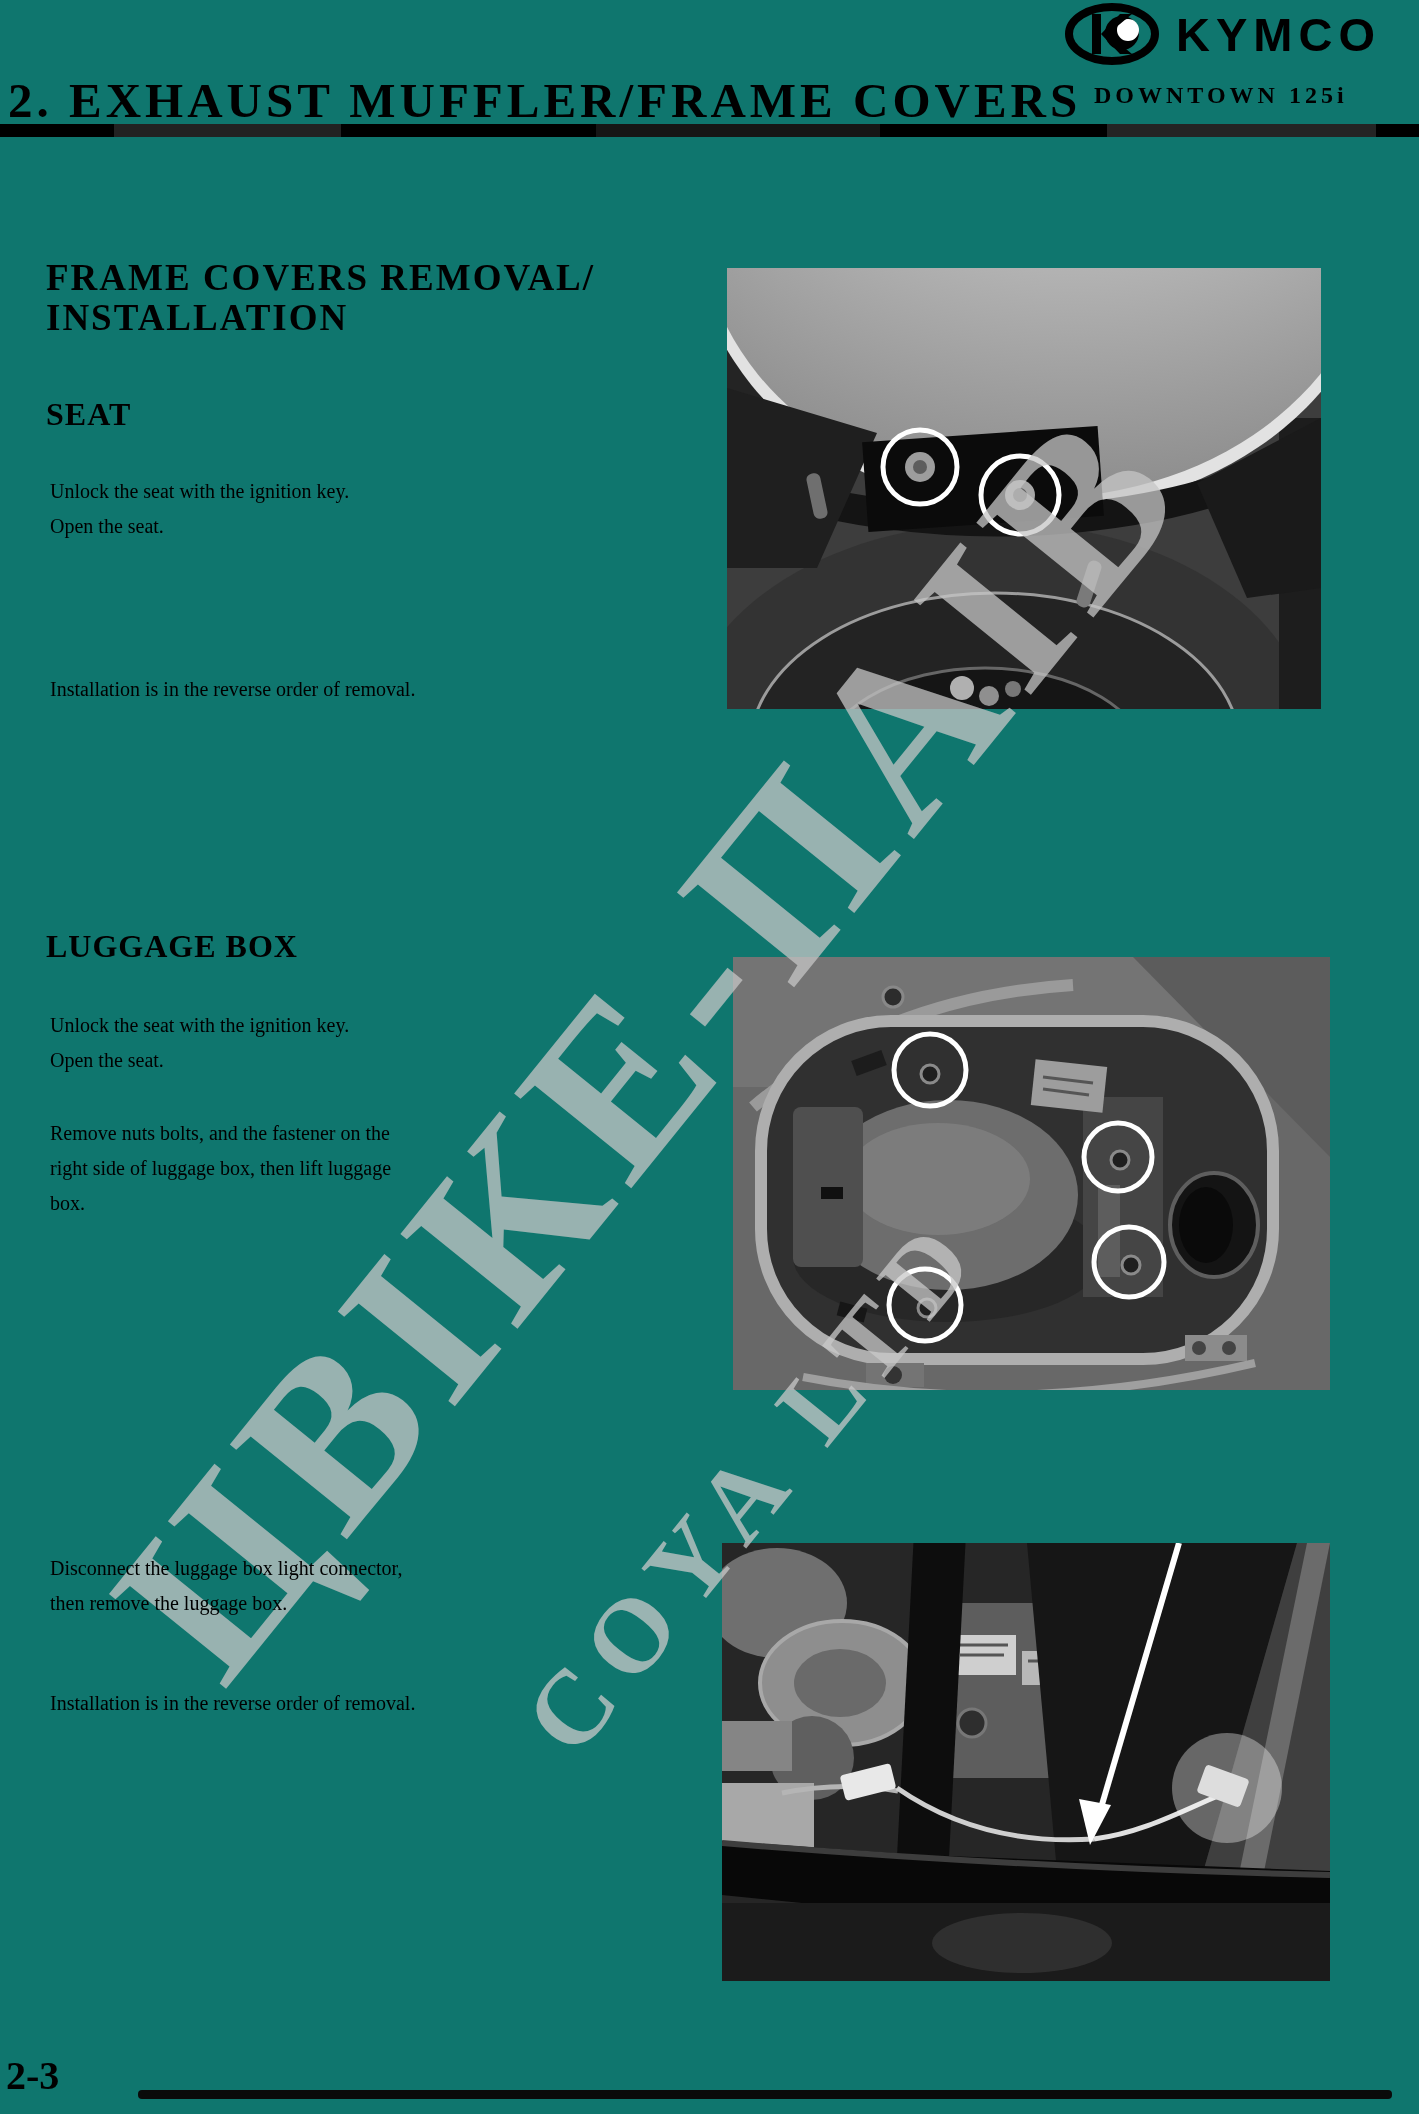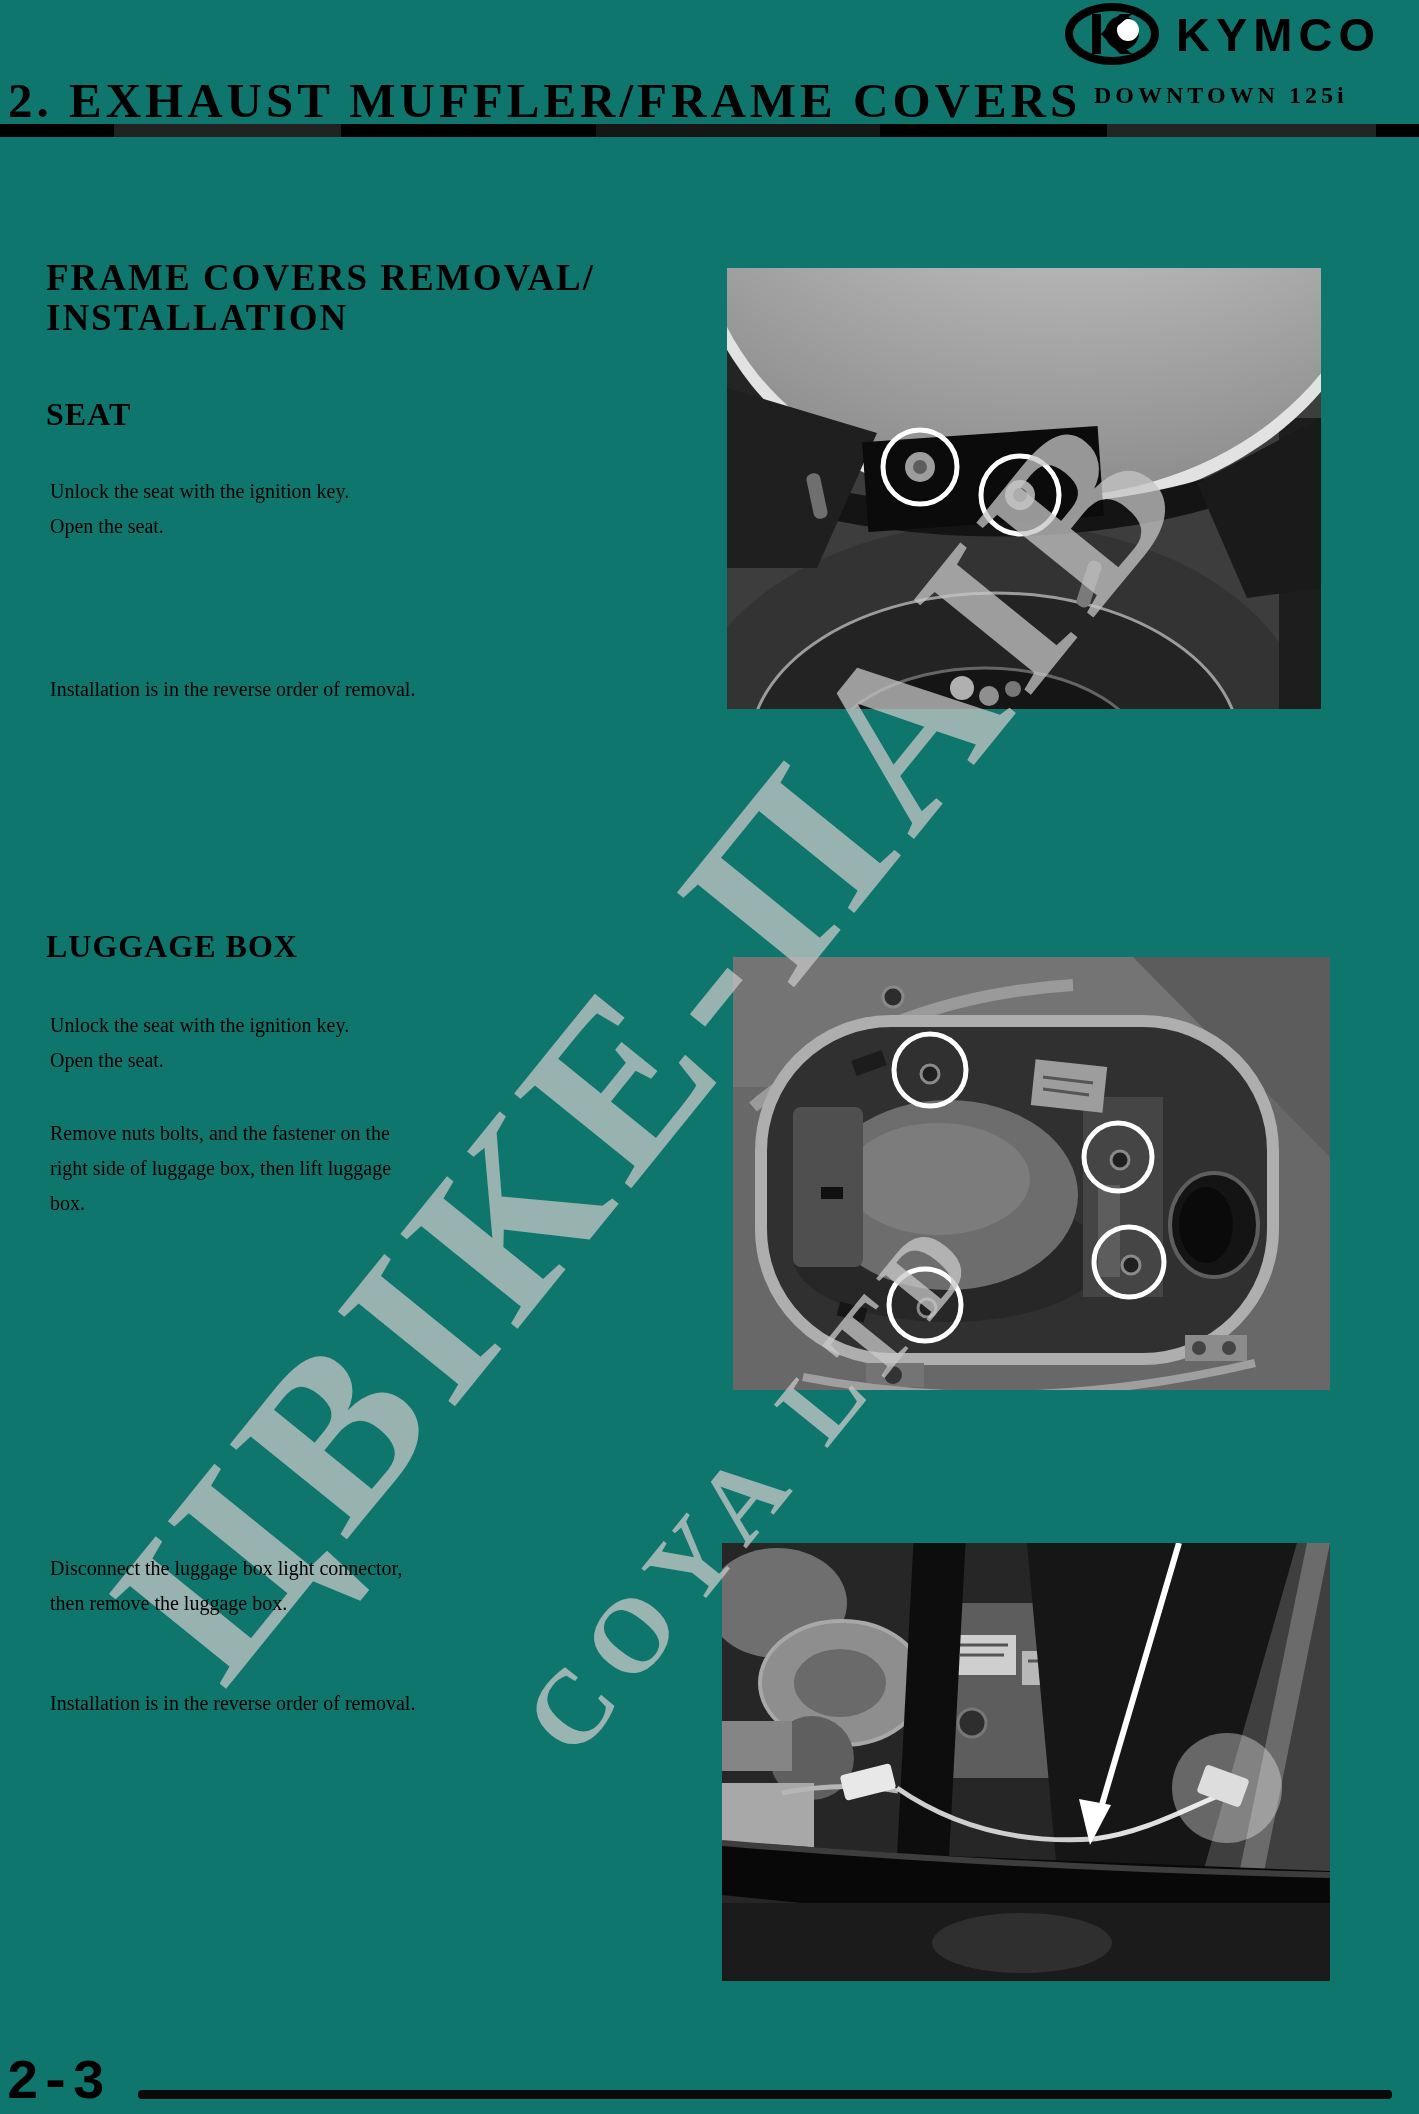--- a/index.html
+++ b/index.html
@@ -23,21 +23,21 @@
   .fig-label{left:946px;top:1504px;font-size:30px;z-index:3;white-space:nowrap;}
   
   .photo{z-index:1;line-height:0;}
   
   .wm-layer{left:0;top:0;width:1419px;height:2114px;z-index:2;pointer-events:none;overflow:hidden;}
   .wm-main{position:absolute;left:60px;top:1560px;font-size:230px;font-weight:bold;color:#c6c6c6;
     letter-spacing:14px;white-space:nowrap;transform:rotate(-51deg);transform-origin:left top;opacity:.75;}
   .wm-sub{position:absolute;left:500px;top:1700px;font-size:105px;font-weight:bold;color:#c9c9c9;
     letter-spacing:16px;white-space:nowrap;transform:rotate(-51deg);transform-origin:left top;opacity:.75;}
   
-  .page-number{left:6px;top:2052px;font-size:55px;font-weight:bold;z-index:3;font-family:Liberation Mono, monospace;}
+  .page-number{left:6px;top:2052px;font-size:40px;font-weight:bold;z-index:3;}
   .footer-rule{left:138px;top:2090px;width:1254px;height:9px;background:#0a0a0a;border-radius:4px;z-index:3;}
 </style>
 </head>
 <body>
 
 <div class="page">
 
   <div class="abs logo-wrap">
     <svg width="100" height="62" viewBox="0 0 100 62">
       <ellipse cx="50" cy="31" rx="43" ry="27" fill="none" stroke="#000" stroke-width="8"></ellipse>

